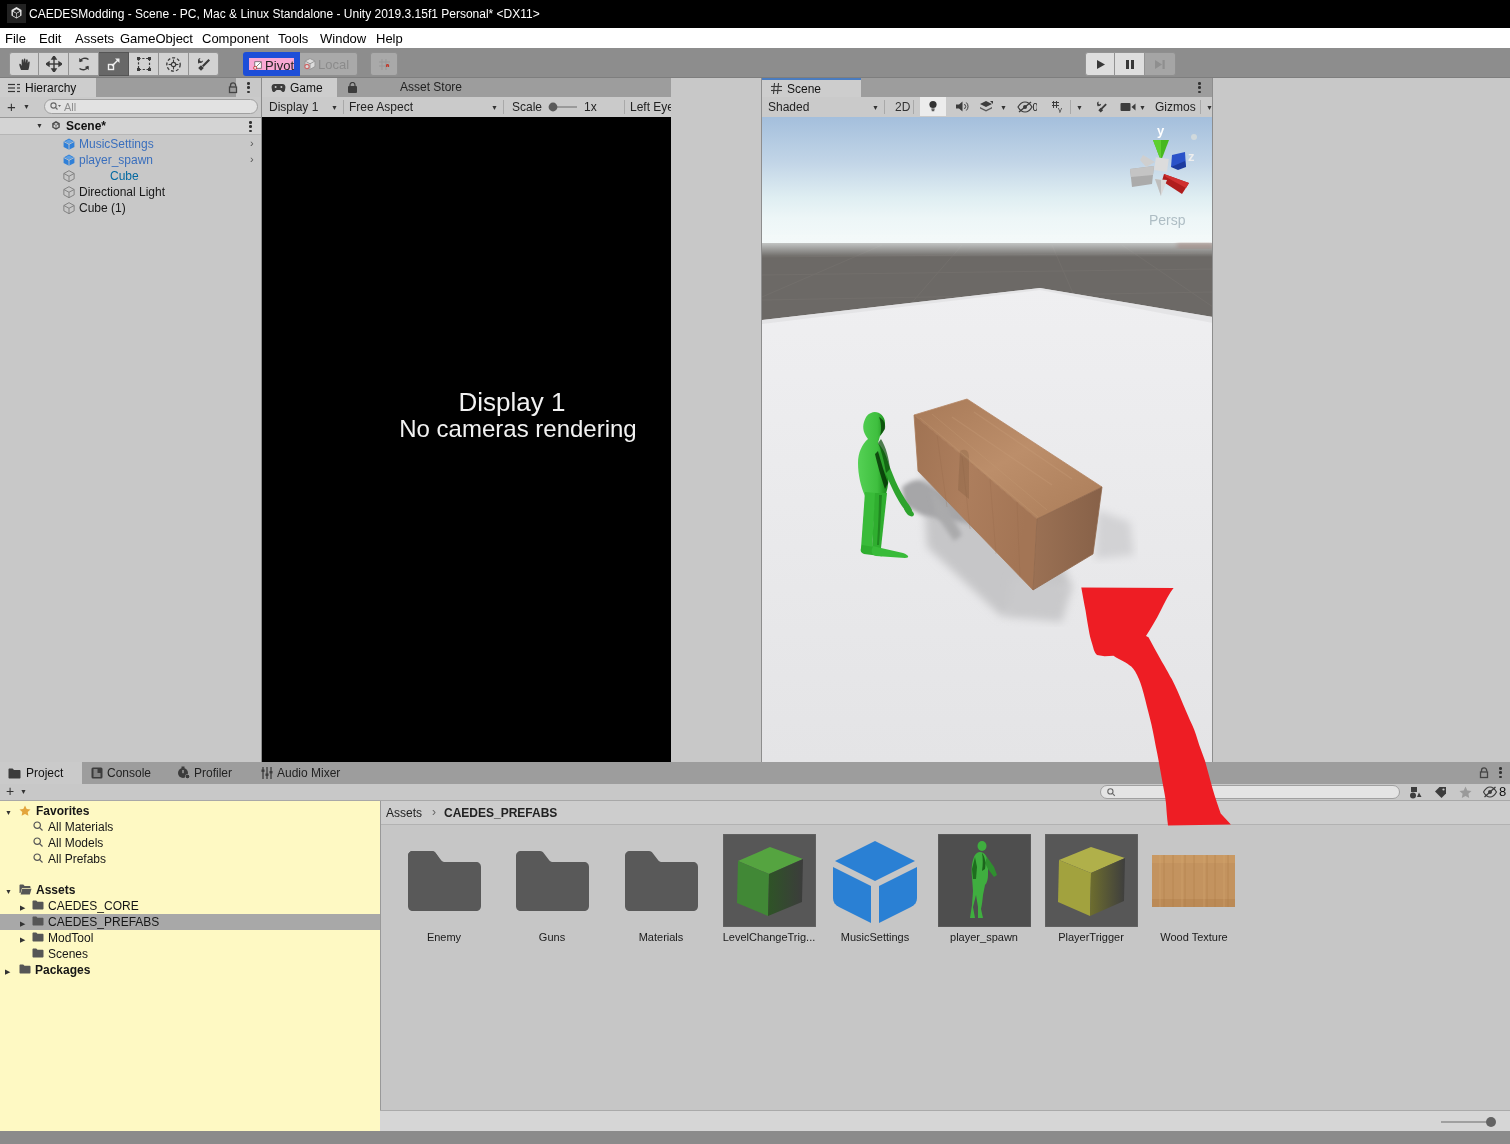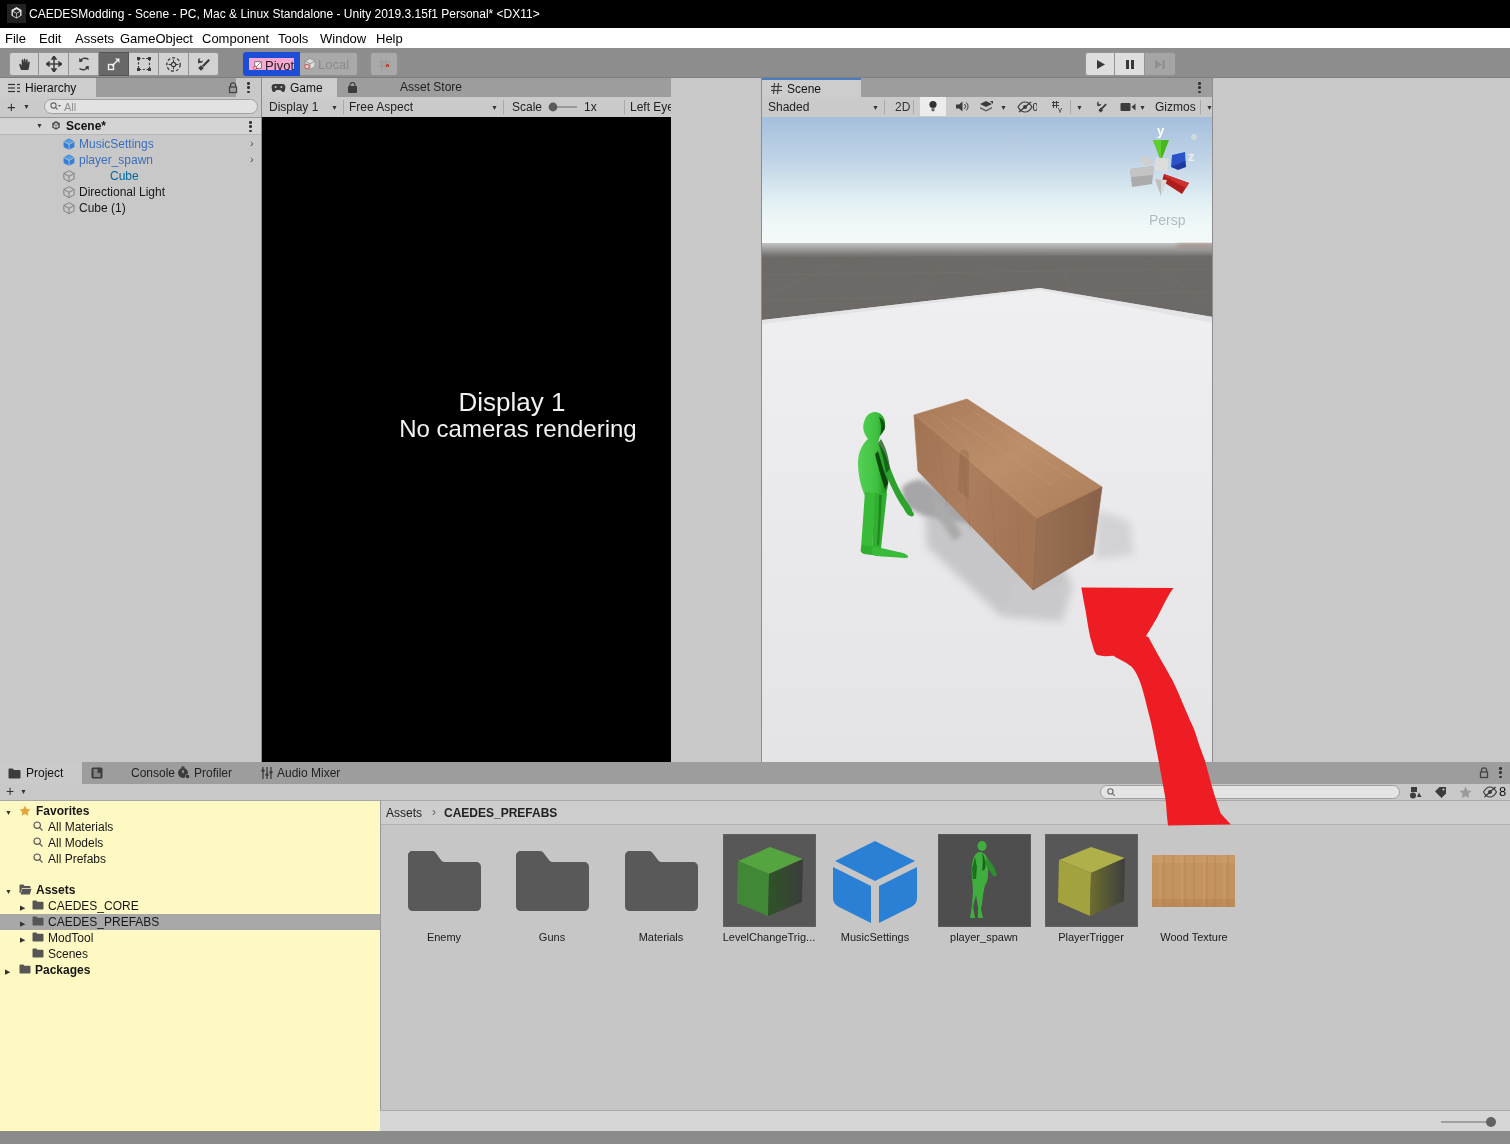--- a/index.html
+++ b/index.html
@@ -547,21 +547,21 @@
     </div>
     <svg class="abs" style="left:91px;top:5px;" width="12" height="12" viewBox="0 0 12 12">
           <rect x="0.5" y="0.5" width="11" height="11" rx="1.5" fill="#3c3c3c"></rect>
           <g stroke="#cacaca" stroke-width="1">
             <line x1="2.5" y1="3" x2="6.5" y2="3"></line>
             <line x1="2.5" y1="5" x2="6.5" y2="5"></line>
             <line x1="2.5" y1="7" x2="9.5" y2="7"></line>
             <line x1="2.5" y1="9" x2="9.5" y2="9"></line>
           </g>
         </svg>
-    <span class="abs" style="left:107px;top:4px;font-size:12px;color:#222;margin-left:24px;">Console</span>
+    <span class="abs" style="left:107px;top:4px;font-size:12px;color:#222;">Console</span>
     <svg class="abs" style="left:177px;top:4px;" width="13" height="13" viewBox="0 0 13 13">
           <circle cx="6" cy="7" r="5" fill="#3c3c3c"></circle>
           <rect x="4.5" y="0.5" width="3" height="2" fill="#3c3c3c"></rect>
           <circle cx="10.5" cy="10.5" r="2.3" fill="#cacaca"></circle>
           <circle cx="10.5" cy="10.5" r="2" fill="#3c3c3c"></circle>
           <line x1="6" y1="4" x2="6" y2="7.2" stroke="#cacaca" stroke-width="1"></line>
         </svg>
     <span class="abs" style="left:194px;top:4px;font-size:12px;color:#222;">Profiler</span>
     <svg class="abs" style="left:261px;top:5px;" width="12" height="12" viewBox="0 0 12 12">
           <g stroke="#3c3c3c" stroke-width="1.3">

